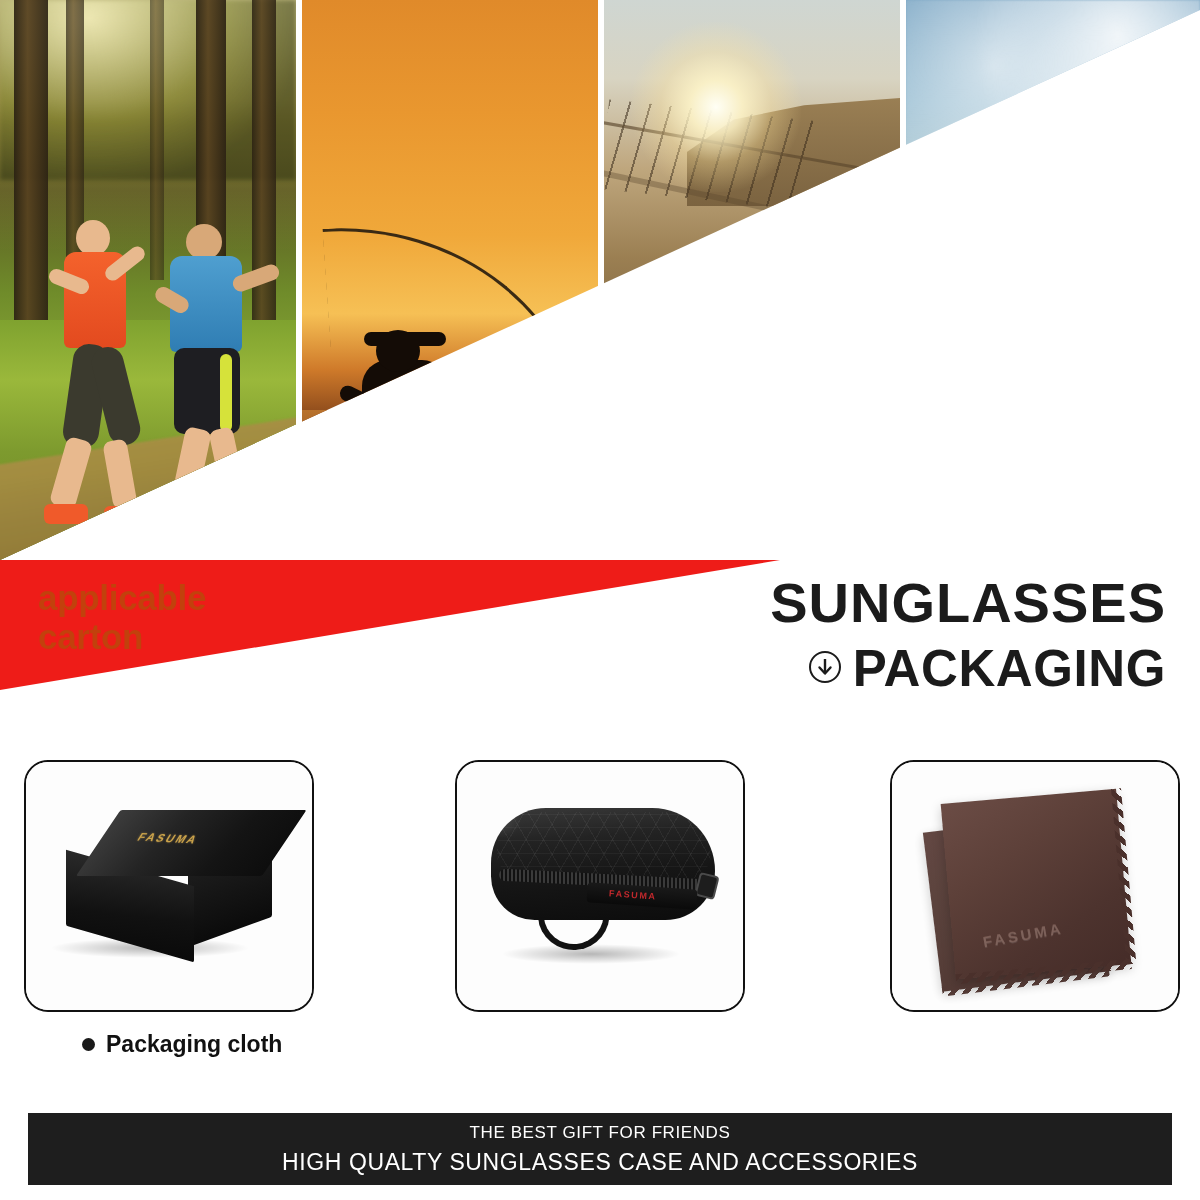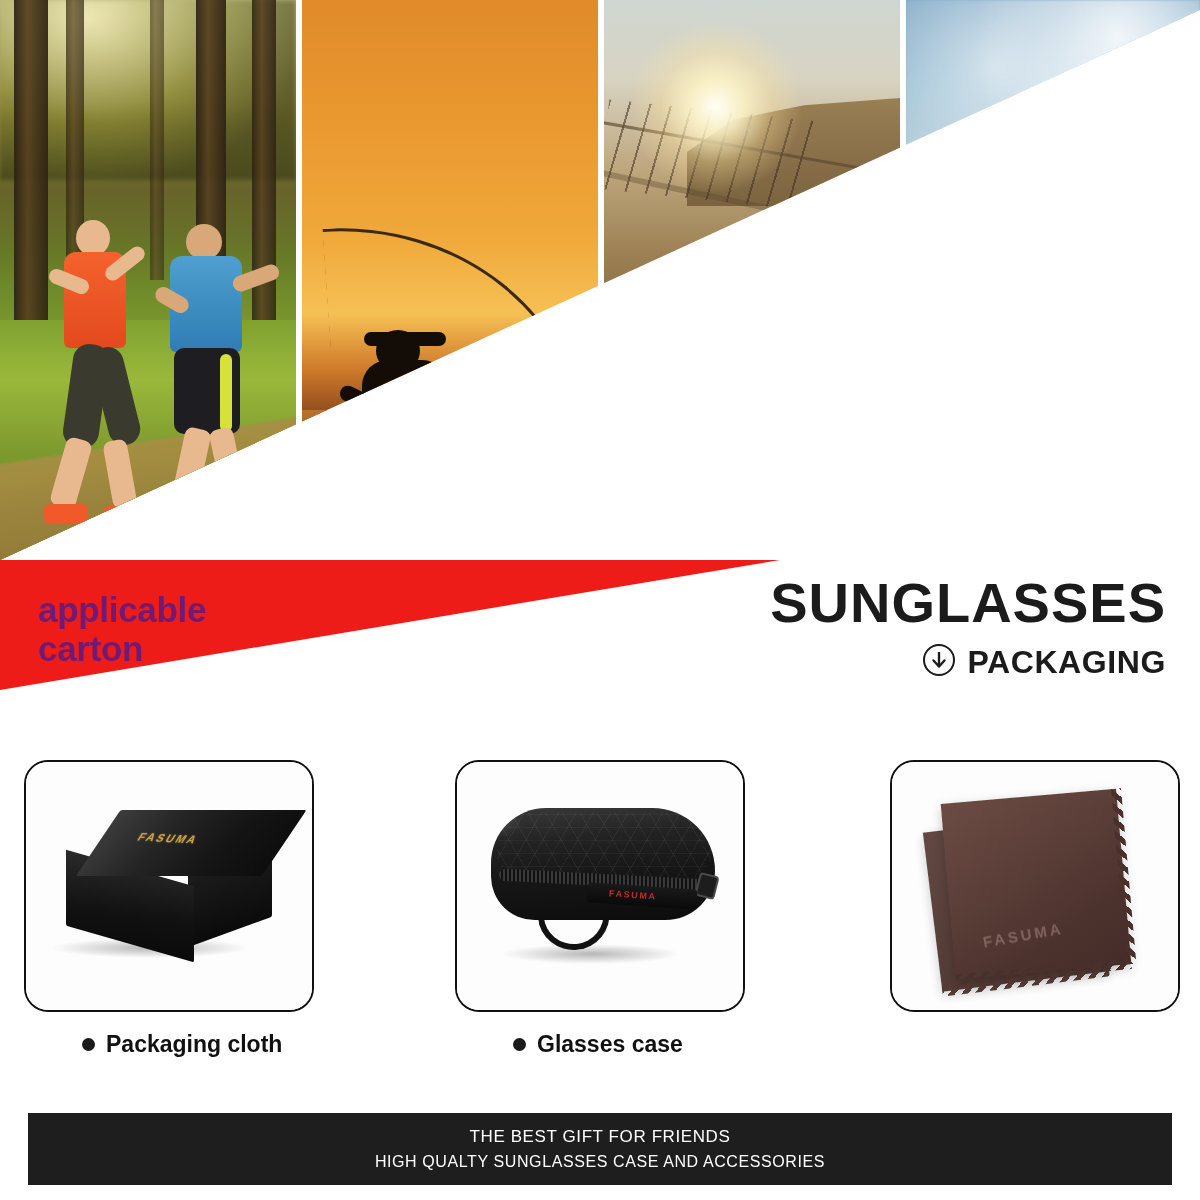--- a/index.html
+++ b/index.html
@@ -138,31 +138,31 @@
   .gutter { position:absolute; top:0; width:6px; height:560px; background:#fff; }
 
   
   #red-wedge {
     position:absolute; left:0; top:560px; width:780px; height:130px; background:#ee1c18;
     -webkit-clip-path: polygon(0 0, 780px 0, 0 130px);
             clip-path: polygon(0 0, 780px 0, 0 130px);
   }
   #applicable-scene {
     position:absolute; left:38px; top:578px; width:320px;
-    color:#701a75; font-weight:bold; font-size:35px; line-height:1.12; letter-spacing:-0.3px;margin-top:12px;
+    color:#c2410c; font-weight:bold; font-size:35px; line-height:1.12; letter-spacing:-0.3px;
   }
   #applicable-scene span { display:block; }
 
   
   #heading-block { position:absolute; right:34px; top:575px; text-align:right; }
   #sunglasses-title {
     font-size:56px; font-weight:bold; letter-spacing:1px; color:#1b1b1b; line-height:1; white-space:nowrap;
   }
   #packaging-row { display:flex; align-items:center; justify-content:flex-end; gap:11px; margin-top:12px; }
-  #packaging-title { font-size:32px; font-weight:bold; letter-spacing:0.6px; color:#1b1b1b; line-height:1; }
+  #packaging-title { font-size:51px; font-weight:bold; letter-spacing:0.6px; color:#1b1b1b; line-height:1; }
   #download-circle-icon { flex:0 0 auto; }
 
   
   #products { position:absolute; left:0; top:760px; width:1200px; height:330px; }
   .product { position:absolute; width:290px; }
   #product-0 { left:24px; }
   #product-1 { left:455px; }
   #product-2 { left:890px; }
 
   .frame {
@@ -259,21 +259,21 @@
     color:rgba(150,118,110,.55); text-shadow:0 1px 0 rgba(255,255,255,.10); transform:rotate(-5deg);
   }
 
   
   #footer {
     position:absolute; left:28px; top:1113px; width:1144px; height:72px;
     background:#1e1e1e; display:flex; flex-direction:column;
     align-items:center; justify-content:center; gap:6px;
   }
   .footer-line { color:#fff; font-size:17px; letter-spacing:.6px; }
-  .footer-line.l2 { font-size:16px; }
+  .footer-line.l2 { font-size:23px; }
 </style>
 </head>
 <body>
 
 <div id="page">
 
   <div id="hero">
     <div id="photo-band">
       <div id="photo-band-full">
 
@@ -436,24 +436,20 @@
           <div class="strap"></div>
           <div class="shell">
               <div class="hexpattern"></div>
             </div>
           <div class="zip"></div>
           <div class="zip-pull"></div>
           <div class="band"></div>
           <div id="case-logo">FASUMA</div>
         </div>
       </div>
-      <div class="caption">
-        <span class="bullet"></span>
-        <span class="caption-label">Glasses case</span>
-      </div>
     </div>
 
     <div class="product" id="product-2">
       <div class="frame">
         <div class="stage"></div>
         <div id="cloth">
           <div class="sheet under">
               <div class="serrate-b"></div>
               <div class="serrate-r"></div>
             </div>

